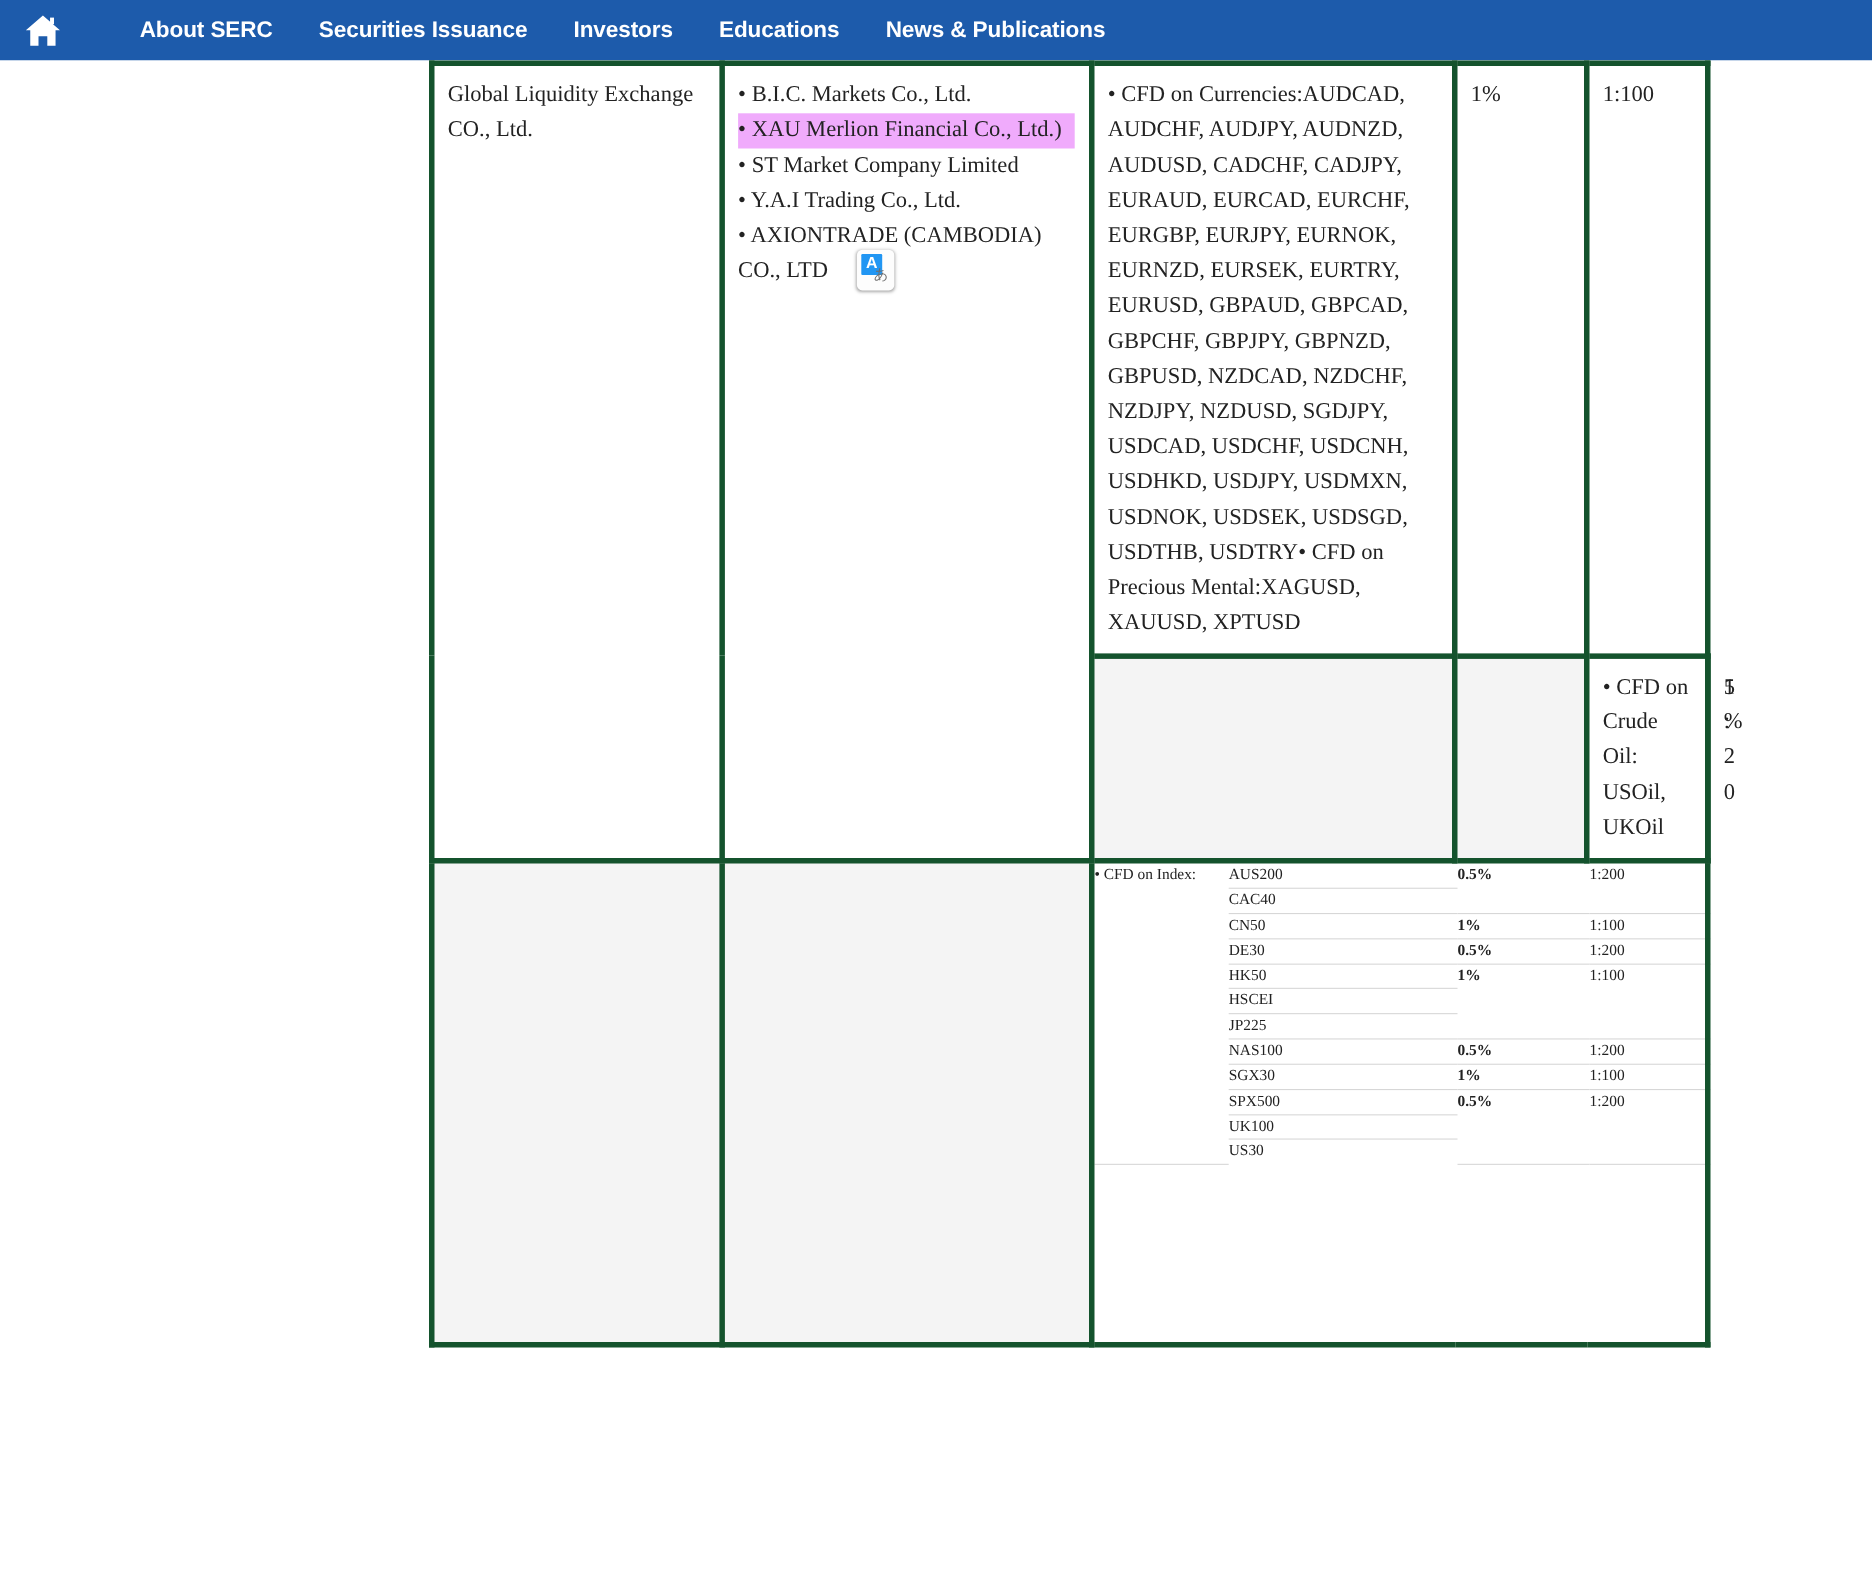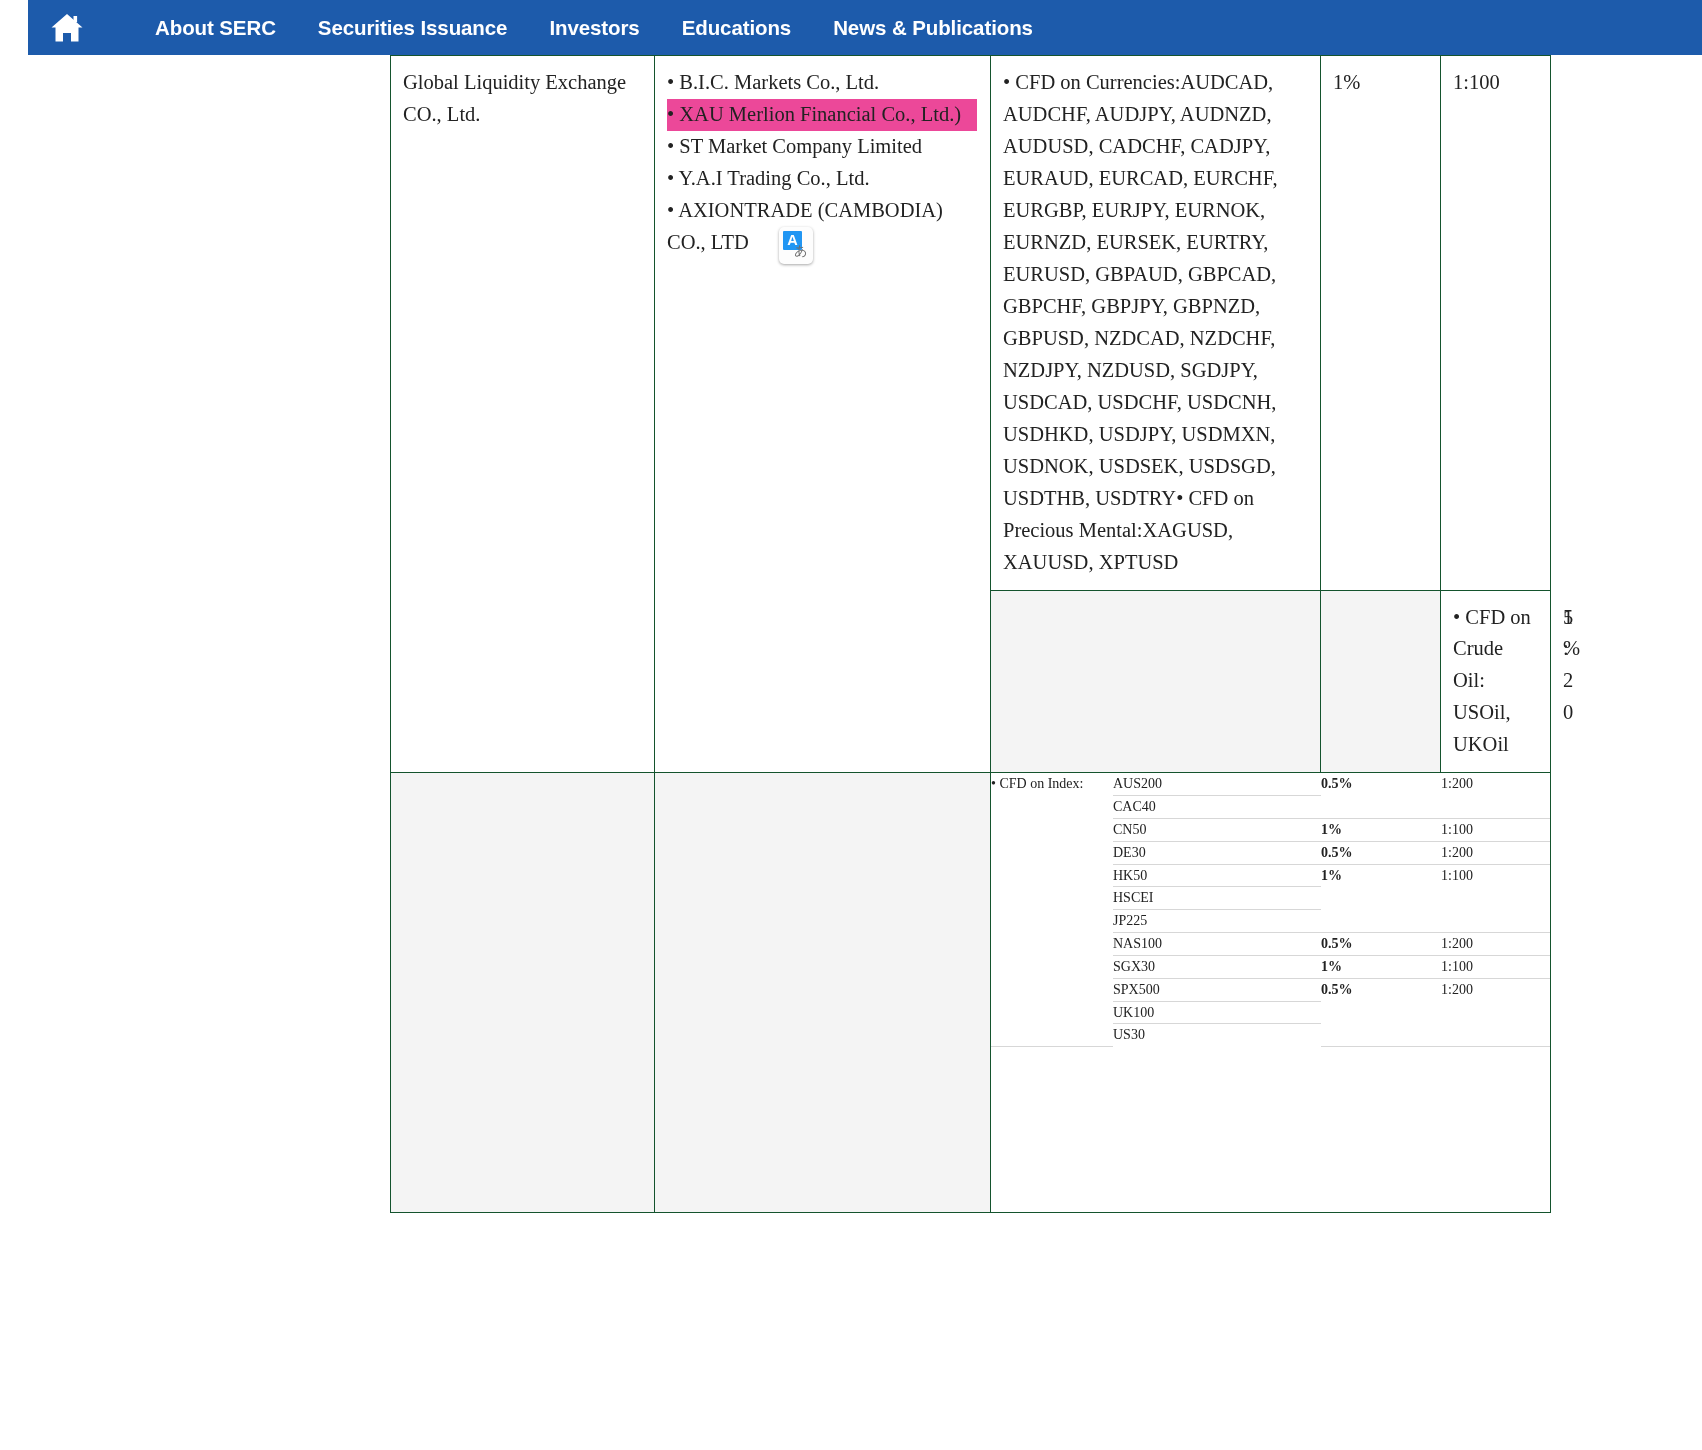--- a/index.html
+++ b/index.html
@@ -13,21 +13,20 @@
 
   
   .navbar {
     height: 55px;
     background: #1d5bab;
     display: flex;
     align-items: center;
     padding-left: 18px;
     font-family: "Liberation Sans", "DejaVu Sans", sans-serif;
     white-space: nowrap;
-    margin-left: 28px;
   }
   .nav-home {
     width: 42px; height: 42px;
     display: flex; align-items: center; justify-content: center;
     margin-right: 46px;
     flex: none;
   }
   .nav-home svg { display: block; }
   .nav-item {
     color: #ffffff;
@@ -56,21 +55,21 @@
   }
   table.doc {
     border-collapse: collapse;
     table-layout: fixed;
     width: 1160px;
     font-size: 20.5px;
     color: #222222;
     line-height: 1.56;
   }
   table.doc td {
-    border: 1px solid #14532d;
+    border: 5px solid #14532d;
     vertical-align: top;
     padding: 11px 13px 11px 12px;
     word-wrap: break-word;
   }
   td.c-company   { width: 264px; }
   td.c-subs      { width: 336px; }
   td.c-prod      { width: 330px; }
   td.c-margin    { width: 120px; }
   td.c-lev       { width: 110px; }
 
@@ -90,21 +89,21 @@
     vertical-align: top;
   }
   td.idx-label { width: 122px; border-right: 1px solid #d7d7d7; padding: 11px 10px 11px 12px; }
   td.idx-name  { width: 208px; border-right: 1px solid #d7d7d7; padding: 11px 10px 11px 14px; }
   td.idx-marg  { width: 120px; border-right: 1px solid #d7d7d7; padding: 11px 10px 11px 14px; font-weight: bold; }
   td.idx-lev   { width: 110px; padding: 11px 10px 11px 14px; }
   table.inner tr:last-child td { border-bottom: 0; }
 
   .cell-line { display: block; }
 
-  .sel-hl { background: #ec4899; }
+  .sel-hl { background: #f0abfc; }
 
   
   .ime {
     position: absolute;
     left: 779px;
     top: 172px;
     width: 34px;
     height: 37px;
     background: #fdfdfd;
     border-radius: 5px;

